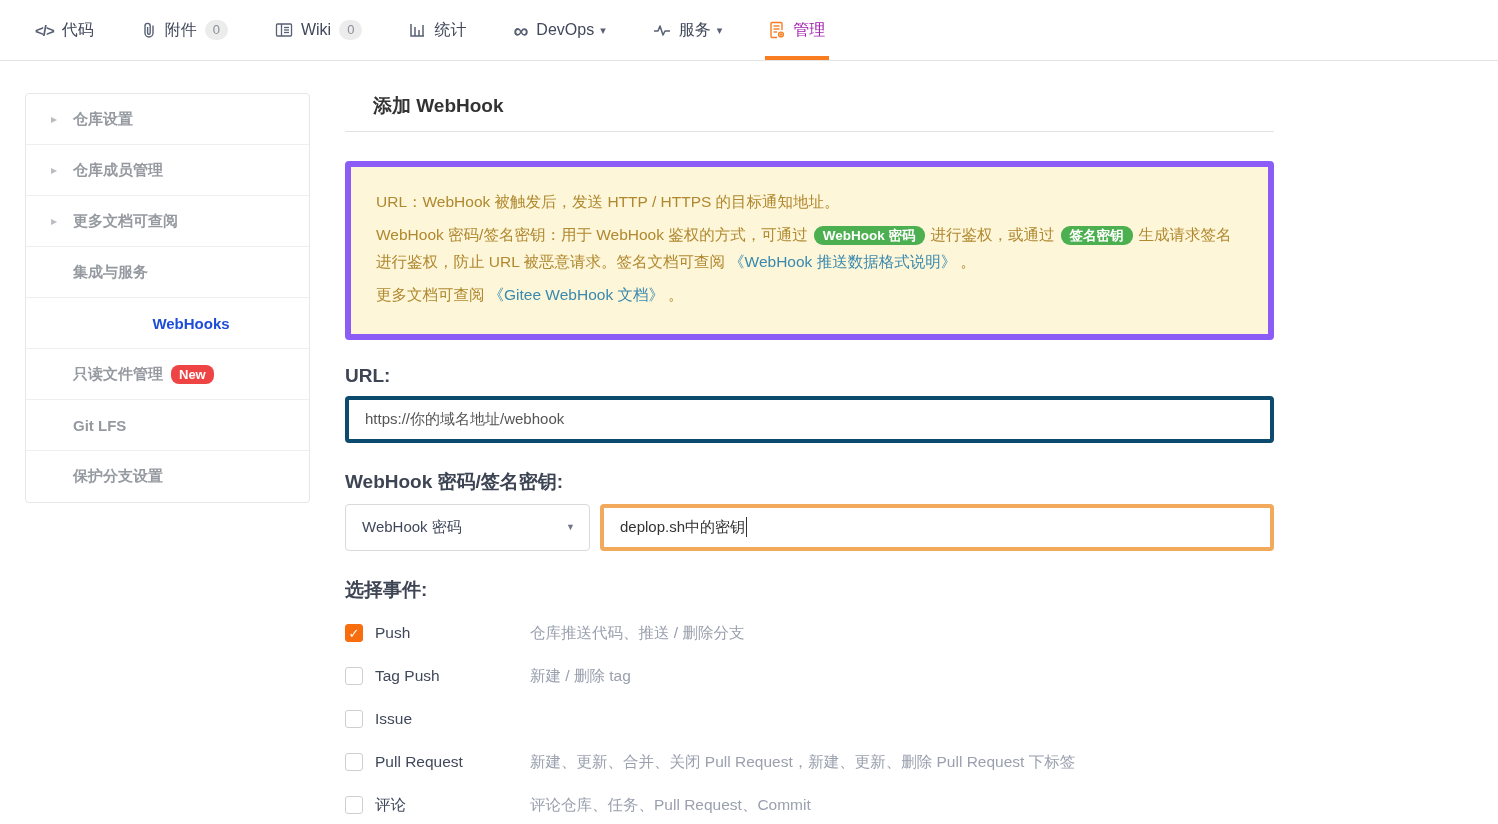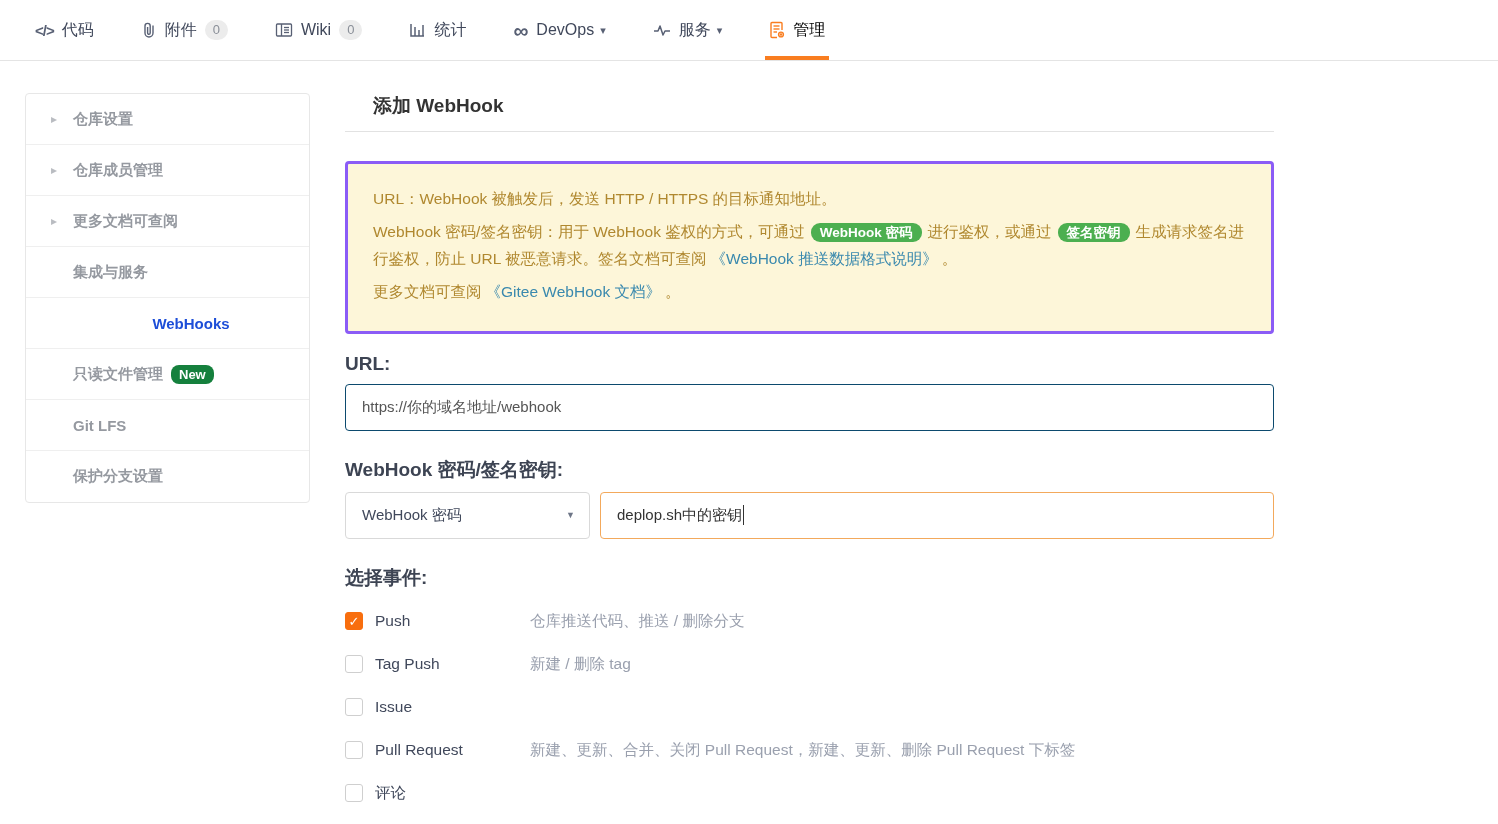--- a/index.html
+++ b/index.html
@@ -24,21 +24,21 @@
     align-items:center;
     gap:8px;
     margin-right:47px;
     font-size:16px;
     color:#40485b;
     position:relative;
     cursor:pointer;
     white-space:nowrap;
   }
   .nav-item .nicon { display:flex; align-items:center; color:#586074; }
-  .nav-item.active { color:#000000; }
+  .nav-item.active { color:#a21caf; }
   .nav-item.active .nicon { color:#f97d20; }
   .nav-item.active::after {
     content:"";
     position:absolute;
     left:-4px; right:-4px; bottom:0;
     height:4px;
     background:#f97d20;
   }
   .code-glyph { font-weight:600; font-size:15px; letter-spacing:-1px; }
   .infinity-glyph { font-size:21px; font-weight:700; line-height:1; }
@@ -72,43 +72,43 @@
     border-bottom:1px solid #efefef;
     color:#9599a0;
     font-weight:600;
     font-size:15px;
     cursor:pointer;
   }
   .side-item:last-child { border-bottom:none; }
   .caret-slot { width:22px; color:#b9bcc1; font-size:12px; }
   .side-item.active { color:#1d4ed8; font-weight:700;justify-content:center; }
   .new-badge {
-    background:#15803d;
+    background:#ef4444;
     color:#fff;
     font-size:13px;
     font-weight:700;
     padding:2px 8px;
     border-radius:8px;
     margin-left:8px;
   }
 
   
   .main { margin-left:35px; width:929px; }
   .page-title { font-size:19px; font-weight:700; color:#333; padding-bottom:12px;margin-left:28px; }
   .title-divider { border:none; border-top:1px solid #e2e2e2; margin-bottom:29px; }
 
   .alert {
     background:#fdf6d9;
-    border:3px solid #8b5cf6;
+    border:6px solid #8b5cf6;
     border-radius:4px;
     padding:15px 25px 19px;
     color:#b0882f;
     font-size:15.5px;
     line-height:1.75;
-    margin-bottom:19px;
+    margin-bottom:25px;
   }
   .alert p { margin:6px 0; }
   .badge-green {
     background:#4caf50;
     color:#fff;
     font-size:13.5px;
     font-weight:700;
     padding:2px 9px;
     border-radius:9px;
     margin:0 6px;
@@ -116,21 +116,21 @@
   }
   .alert a { color:#3a89ae; text-decoration:none; margin:0 4px; cursor:pointer; }
 
   .field-label {
     font-weight:700;
     color:#3d4453;
     font-size:19px;
     margin:26px 0 9px;
   }
   .textbox {
-    border:1px solid #0c4a6e;
+    border:4px solid #0c4a6e;
     border-radius:4px;
     height:47px;
     display:flex;
     align-items:center;
     padding:0 16px;
     font-size:15px;
     color:#555;
     background:#fff;
     cursor:text;
   }
@@ -347,20 +347,21 @@
 
     <div class="event-row">
       <span class="checkbox"></span>
       <span class="event-label">Pull Request</span>
       <span class="event-desc">新建、更新、合并、关闭 Pull Request，新建、更新、删除 Pull Request 下标签</span>
     </div>
 
     <div class="event-row">
       <span class="checkbox"></span>
       <span class="event-label">评论</span>
+      <span class="event-desc">评论仓库、任务、Pull Request、Commit</span>
     </div>
 
     <div class="activate-row">
       
       
       
     </div>
 
   </main>
 </div>

